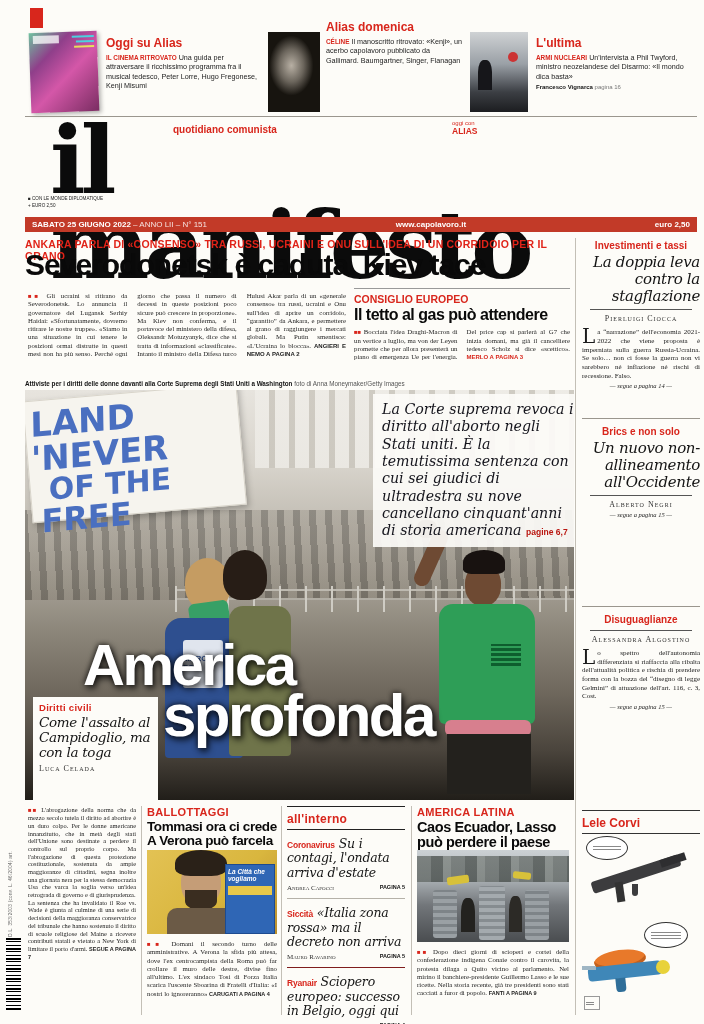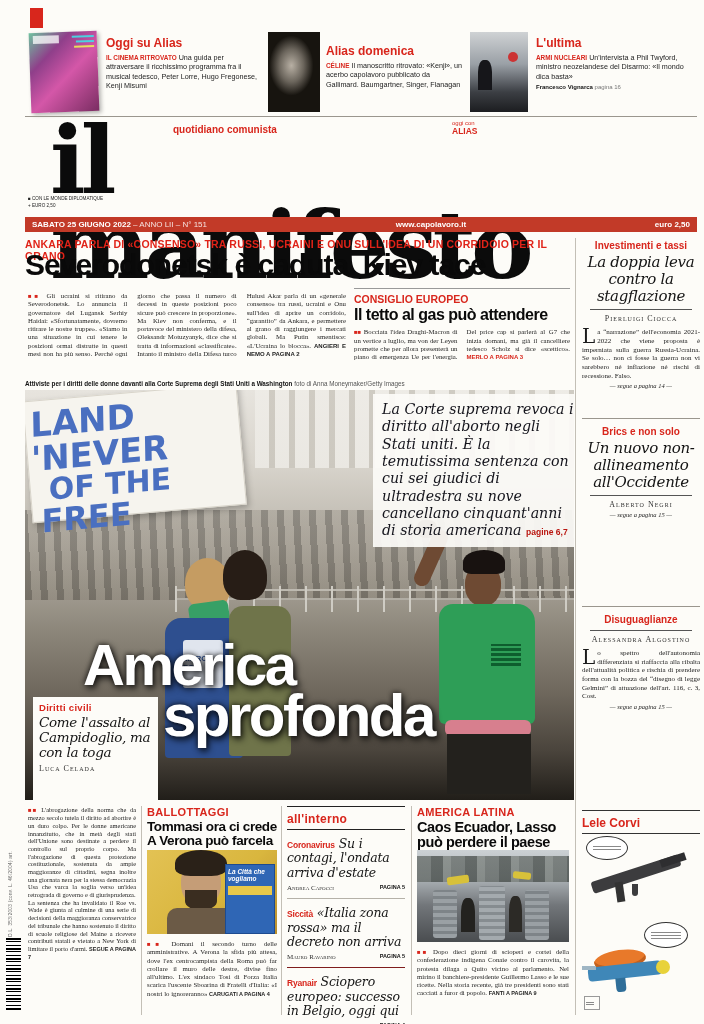--- a/index.html
+++ b/index.html
@@ -25,21 +25,21 @@
   #lead-headline{font-family:"Liberation Sans",sans-serif;font-weight:bold;font-size:30px;letter-spacing:-1px;color:#090909;line-height:1;}
   .bodytext{font-size:6.8px;line-height:1.22;color:#1d1d1d;}
   .marker{color:#d8261c;font-size:6px;letter-spacing:-1px;}
   .tailsig{font-family:"Liberation Sans",sans-serif;font-weight:bold;font-size:6px;}
   
   #europeo{border-top:1px solid #999;}
   .boxlabel{font-family:"Liberation Sans",sans-serif;font-weight:bold;font-size:10.5px;color:#d8261c;}
   .boxhead{font-family:"Liberation Sans",sans-serif;font-weight:bold;font-size:16px;letter-spacing:-0.5px;color:#0a0a0a;line-height:1.02;}
   
   .side-label{font-family:"Liberation Sans",sans-serif;font-weight:bold;font-size:10px;color:#d8261c;text-align:center;}
-  .side-head{font-family:"DejaVu Serif",serif;font-style:italic;font-size:15px;line-height:1.12;text-align:center;color:#141414;letter-spacing:-0.3px;}
+  .side-head{font-family:"DejaVu Serif",serif;font-style:italic;font-size:15px;line-height:1.12;text-align:right;color:#141414;letter-spacing:-0.3px;}
   .side-rule{height:1px;background:#555;margin:5px 8px 4px 8px;}
   .side-by{font-family:"Liberation Serif",serif;font-variant:small-caps;font-size:8px;letter-spacing:1px;text-align:center;color:#333;}
   .side-text{font-size:7px;line-height:1.24;text-align:justify;display:block;}
   .side-text::first-letter{float:left;font-size:20px;line-height:15px;padding:1px 2px 0 0;font-family:"DejaVu Serif",serif;}
   .side-cont{font-style:italic;font-size:6.5px;text-align:center;color:#222;}
   .side-sep{height:1px;background:#9a968e;}
   
   #mainphoto{background:linear-gradient(180deg,#e7e4de 0%,#d8d4cc 18%,#b9b4aa 38%,#8e887c 58%,#6e675c 74%,#4a443c 88%,#211e19 100%);overflow:hidden;}
   .colonnade{background:repeating-linear-gradient(90deg,#efede8 0 14px,#c9c5bc 14px 20px);opacity:0.8;}
   .barrier{background:repeating-linear-gradient(90deg,#cfccc4 0 2px,transparent 2px 26px),linear-gradient(180deg,transparent 0 3px,#bdb9b0 3px 5px,transparent 5px 12px,#b1ada4 12px 14px,transparent 14px);}
@@ -78,21 +78,21 @@
     <div class="abs" style="left:4px;top:3px;width:26px;height:8px;background:rgba(255,255,255,0.75);"></div>
     <div class="abs" style="right:3px;top:4px;width:22px;height:2px;background:#4ad2e0;"></div>
     <div class="abs" style="right:3px;top:9px;width:18px;height:2px;background:#4ad2e0;"></div>
     <div class="abs" style="right:3px;top:14px;width:20px;height:2px;background:#e8e05a;"></div>
   </div>
   <div class="abs" style="left:106px;top:36px;width:156px;">
     <p class="promo-title">Oggi su Alias</p>
     <p class="promo-body"><b class="k">IL CINEMA RITROVATO</b><span>Una guida per attraversare il ricchissimo programma fra il musical tedesco, Peter Lorre, Hugo Fregonese, Kenji Misumi</span></p>
   </div>
   <div class="abs" style="left:268px;top:32px;width:52px;height:80px;background:radial-gradient(ellipse 22px 30px at 45% 42%,#b8b0a4 0%,#6b655c 55%,#17140f 100%);"></div>
-  <div class="abs" style="left:326px;top:44px;width:138px;">
+  <div class="abs" style="left:326px;top:20px;width:138px;">
     <p class="promo-title">Alias domenica</p>
     <p class="promo-body"><b class="k">CÉLINE</b><span>Il manoscritto ritrovato: «Kenji», un acerbo capolavoro pubblicato da Gallimard. Baumgartner, Singer, Flanagan</span></p>
   </div>
   <div class="abs" style="left:470px;top:32px;width:58px;height:80px;background:linear-gradient(180deg,#cfd2d4 0%,#9aa0a6 40%,#3c3f44 75%,#1c1d20 100%);">
     <div class="abs" style="left:8px;top:28px;width:14px;height:30px;background:#16161a;border-radius:40% 40% 0 0;"></div>
     <div class="abs" style="right:10px;top:20px;width:10px;height:10px;background:#c33;border-radius:50%;"></div>
   </div>
   <div class="abs" style="left:536px;top:36px;width:162px;">
     <p class="promo-title">L'ultima</p>
     <p class="promo-body"><b class="k">ARMI NUCLEARI</b><span>Un'intervista a Phil Twyford, ministro neozelandese del Disarmo: «Il mondo dica basta»</span></p>

